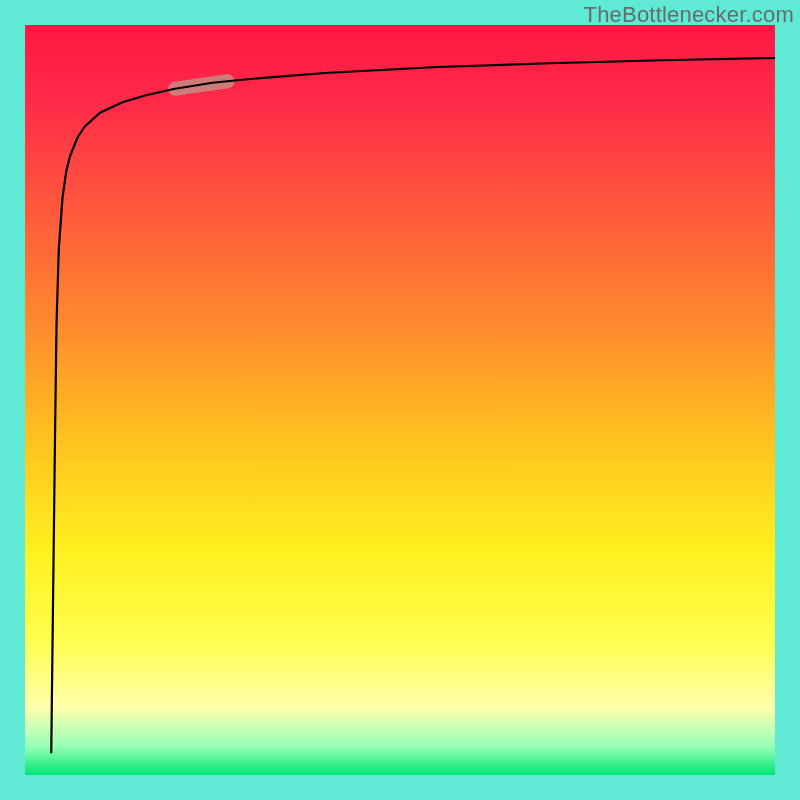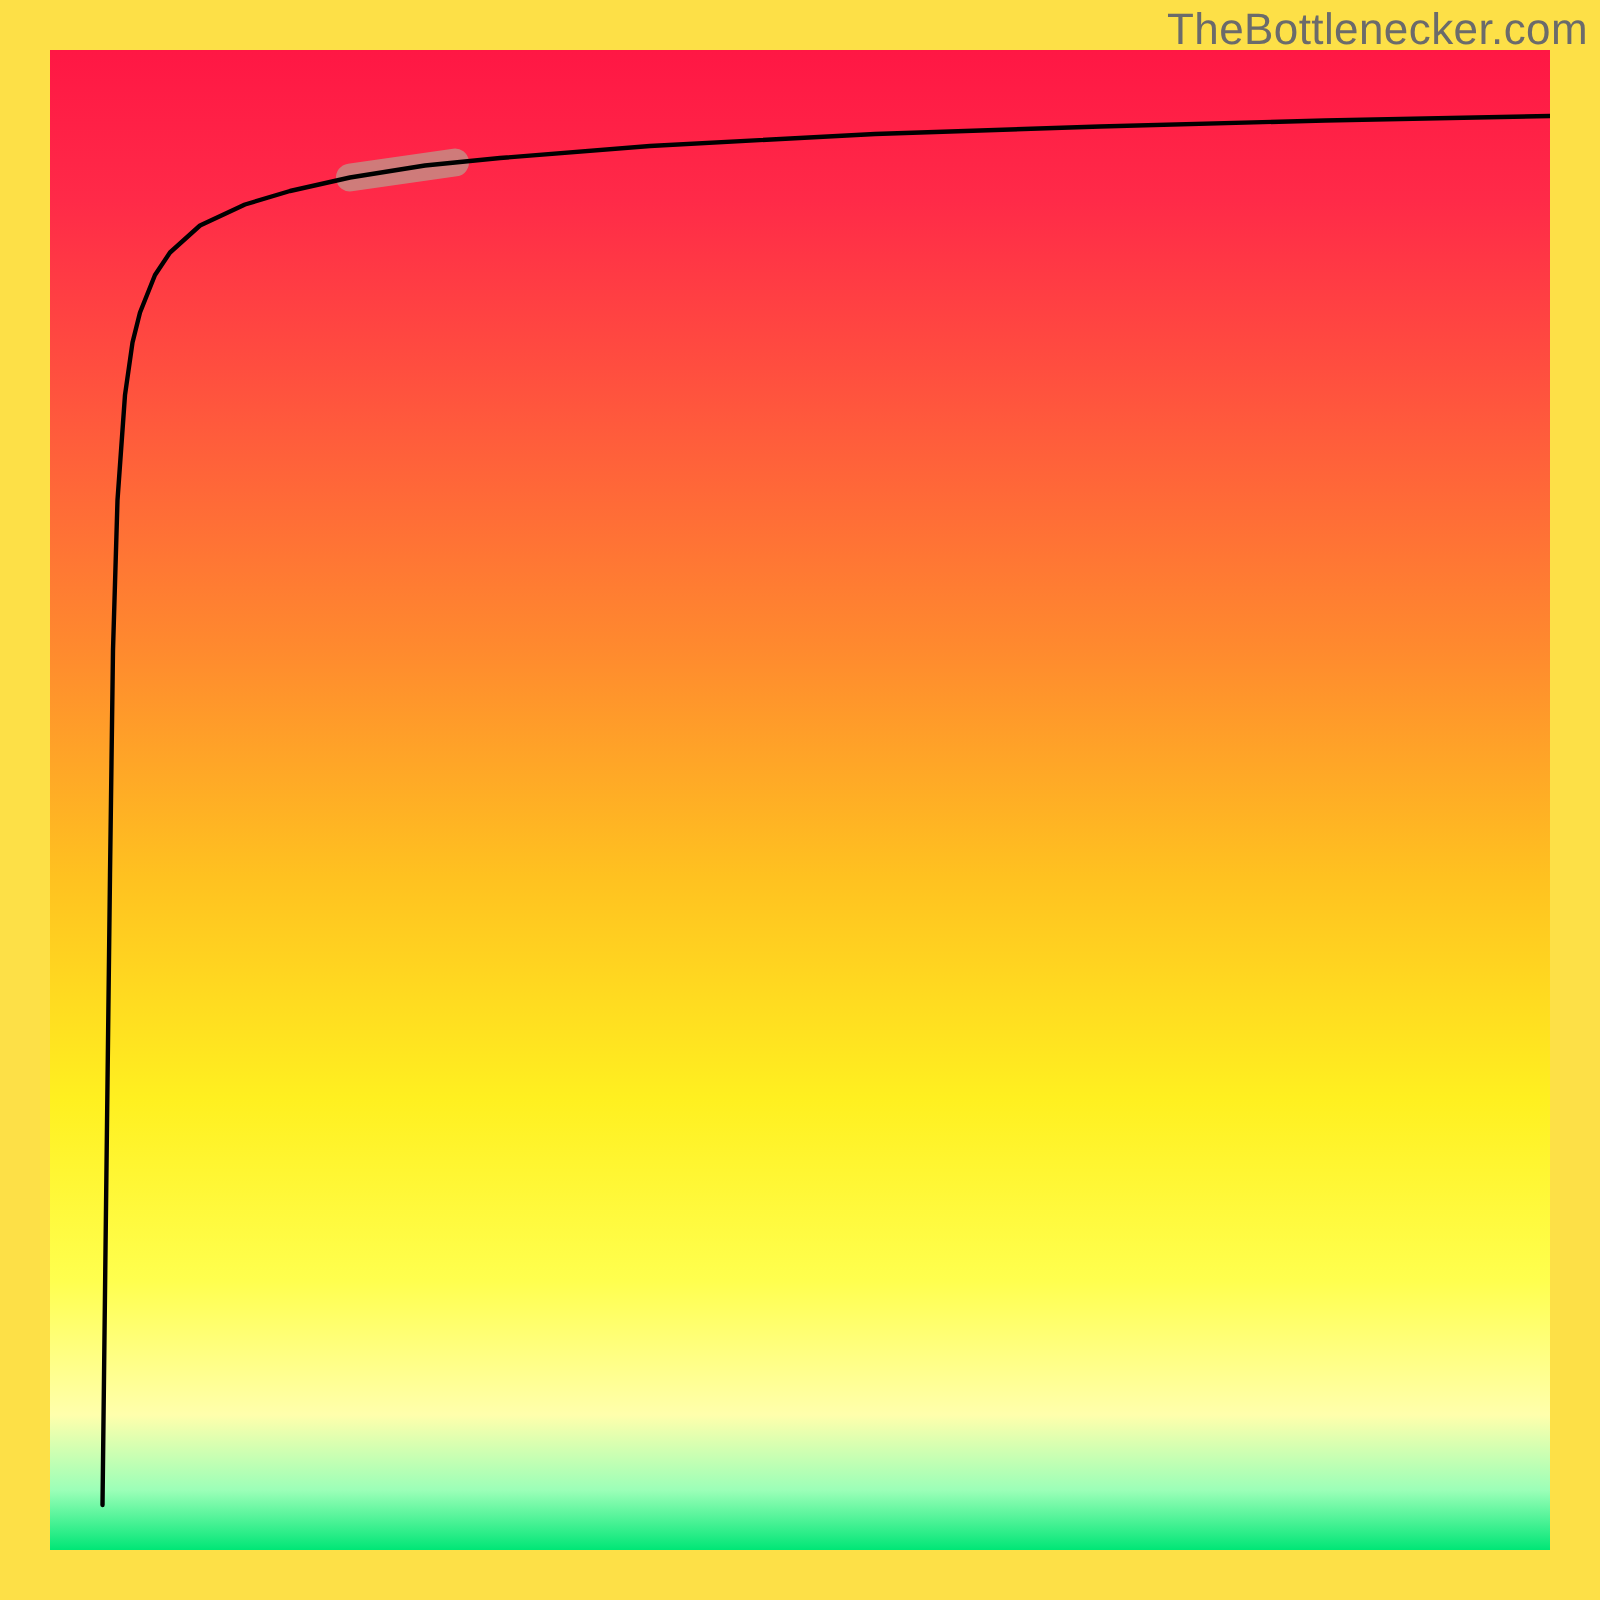--- a/index.html
+++ b/index.html
@@ -7,21 +7,21 @@
     padding: 0;
     width: 800px;
     height: 800px;
     background: #ffffff;
     overflow: hidden;
   }
   .frame {
     position: relative;
     width: 800px;
     height: 800px;
-    background: #fde047;
+    background: #5eead4;
   }
   .plot-area {
     position: absolute;
     left: 25px;
     top: 25px;
     width: 750px;
     height: 750px;
     overflow: hidden;
   }
   .gradient {

